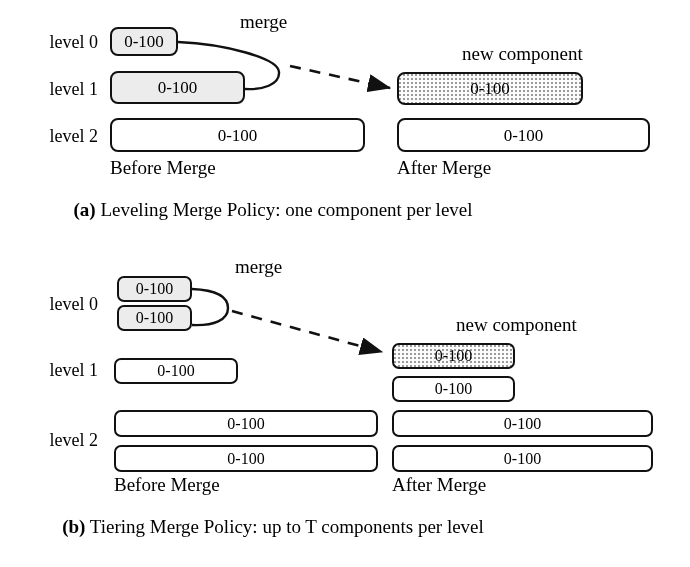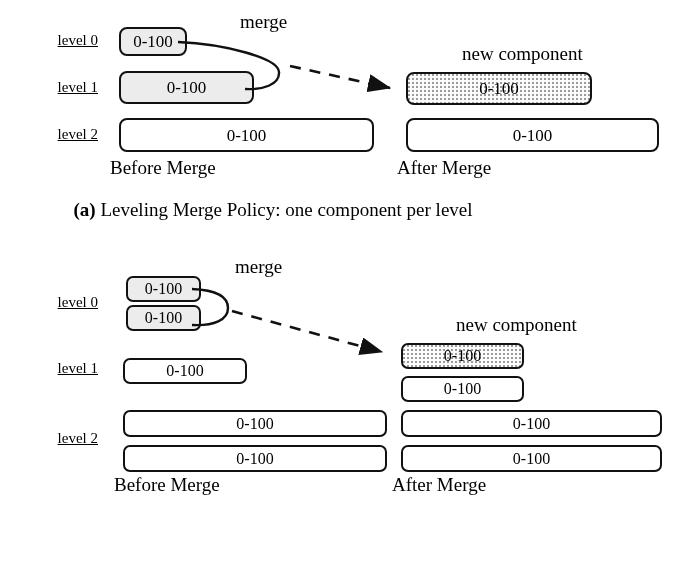--- a/index.html
+++ b/index.html
@@ -20,41 +20,39 @@
     left: 0; top: 0;
     width: 690px;
     height: 567px;
   }
   .panel { position: absolute; left: 0; width: 690px; }
   #panel-a { top: 0; height: 235px; }
   #panel-b { top: 255px; height: 312px; }
 
   .level-label {
     position: absolute;
-    font-size: 15px;
+    font-size: 18px;
     line-height: 1;
     white-space: nowrap;
     text-align: right;
     width: 80px;
-    text-decoration: underline;
   }
 
   .comp {
     position: absolute;
     box-sizing: border-box;
     border: 2.2px solid #111111;
     border-radius: 8px;
     background: #ffffff;
     display: flex;
     align-items: center;
     justify-content: center;
     font-size: 17px;
     line-height: 1;
     color: #000;
-    margin-left: 9px;
   }
   .comp.small { font-size: 16px; border-radius: 7px; }
   .comp.gray { background: #ececec; }
   .comp.stipple {
     background-color: #fbfbfb;
     background-image:
       radial-gradient(circle at 1px 1px, #9a9a9a 0.9px, transparent 1.1px);
     background-size: 4px 4px;
   }
   .comp .val {
@@ -167,20 +165,23 @@
     <div class="comp small" style="left:392px; top:190px; width:261px; height:27px;">
       <span class="val">0-100</span>
     </div>
 
     <div class="annot" style="left:207px; top:2px;">merge</div>
     <div class="annot" style="left:428px; top:60px;">new component</div>
 
     <div class="side-label" style="left:114px; top:220px; width:264px;">Before Merge</div>
     <div class="side-label" style="left:392px; top:220px; width:261px;">After Merge</div>
 
+    <div class="caption" style="left:0px; top:262px;">
+      <b>(b)</b><span> </span><span>Tiering Merge Policy: up to T components per level</span>
+    </div>
   </div>
 
   <svg class="overlay" viewBox="0 0 690 567">
     <defs>
       <marker id="arrowhead" markerWidth="9" markerHeight="7" refX="8.5" refY="3.5" orient="auto" markerUnits="strokeWidth">
         <polygon points="0 0, 9 3.5, 0 7" fill="#111111"></polygon>
       </marker>
     </defs>
 
     <path d="M 178 42 C 225 44, 278 58, 279 72 C 280 85, 262 90, 245 89" fill="none" stroke="#111111" stroke-width="2.4"></path>

